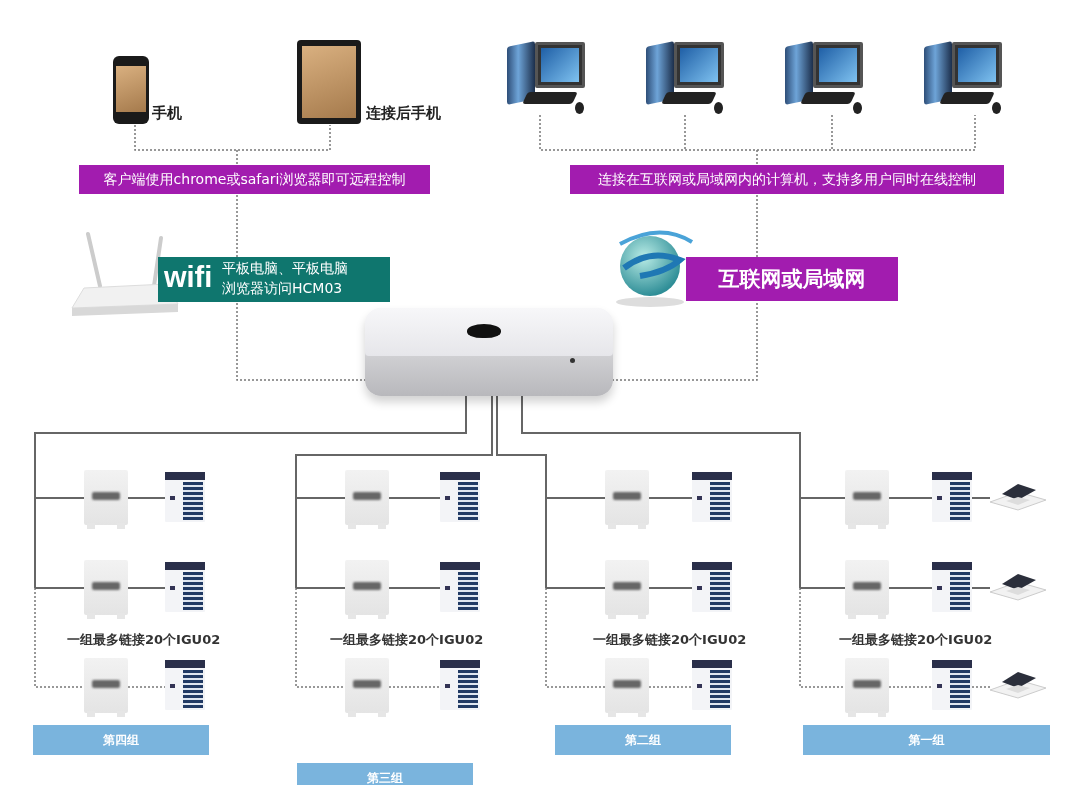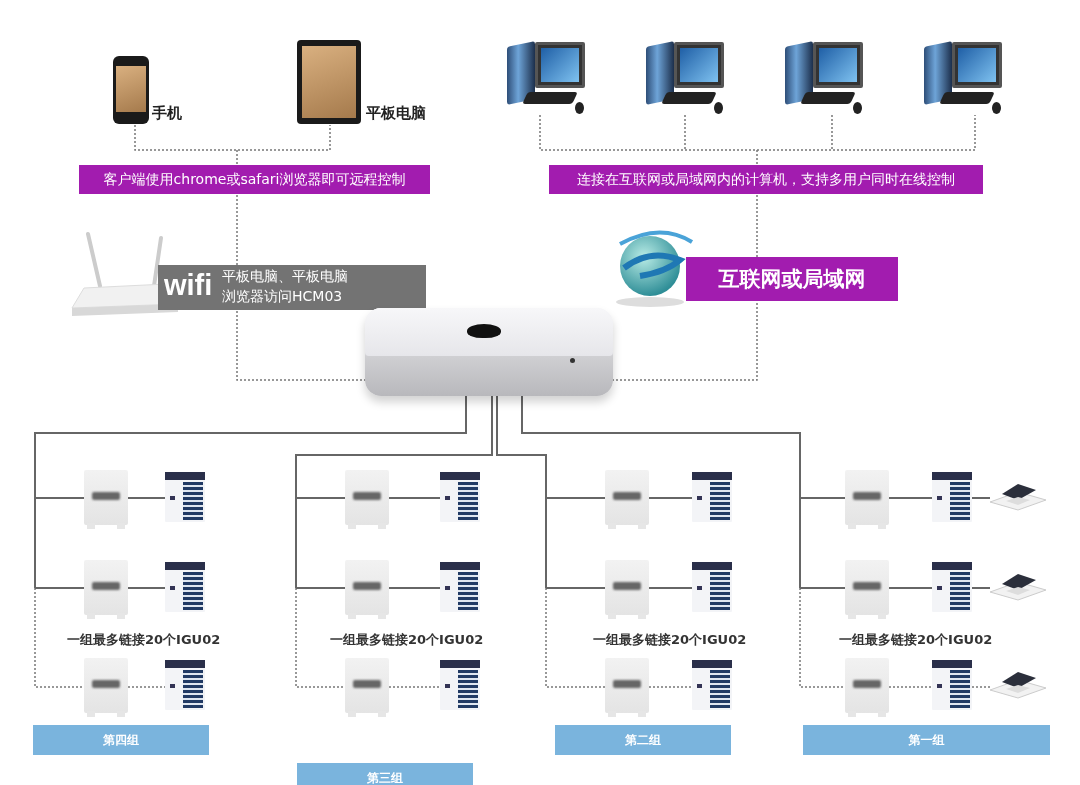--- a/index.html
+++ b/index.html
@@ -78,21 +78,21 @@
 </svg>
 
 <div class="phone" style="left:113px;top:56px;width:36px;height:68px;">
   <div class="scr" style="left:3px;top:10px;width:30px;height:46px;"></div>
 </div>
 <div class="label-dark" style="left:152px;top:104px;font-size:15px;">手机</div>
 
 <div class="phone" style="left:297px;top:40px;width:64px;height:84px;border-radius:4px;">
   <div class="scr" style="left:5px;top:6px;width:54px;height:72px;"></div>
 </div>
-<div class="label-dark" style="left:366px;top:104px;font-size:15px;">平板电脑</div>
+<div class="label-dark" style="left:366px;top:104px;font-size:15px;">连接后手机</div>
 
 <div class="bluebox" style="left:79px;top:165px;width:351px;height:29px;font-size:14px;">
   <span>客户端使用chrome或safari浏览器即可远程控制</span>
 </div>
 
 <div class="pc" style="left:503px;top:38px;">
     <div class="tower"></div>
     <div class="mon">
       <i></i>
     </div>
@@ -117,32 +117,32 @@
   </div>
 <div class="pc" style="left:920px;top:38px;">
     <div class="tower"></div>
     <div class="mon">
       <i></i>
     </div>
     <div class="kb"></div>
     <div class="mouse"></div>
   </div>
 
-<div class="bluebox" style="left:549px;top:165px;width:434px;height:29px;font-size:14px;">
+<div class="bluebox" style="left:570px;top:165px;width:434px;height:29px;font-size:14px;">
   <span>连接在互联网或局域网内的计算机，支持多用户同时在线控制</span>
 </div>
 
 <svg class="router" style="left:66px;top:228px;" width="115" height="90">
   <line x1="22" y1="6" x2="34" y2="58" stroke="#ccc" stroke-width="4" stroke-linecap="round"></line>
   <line x1="95" y1="10" x2="88" y2="58" stroke="#ccc" stroke-width="4" stroke-linecap="round"></line>
   <polygon points="6,80 18,60 100,56 112,76" fill="#f1f1f1" stroke="#ddd"></polygon>
   <polygon points="6,80 112,76 112,84 6,88" fill="#d8d8d8"></polygon>
 </svg>
 
-<div class="abs" style="left:158px;top:257px;width:268px;height:45px;background:#737373;margin-top:8px;">
+<div class="abs" style="left:158px;top:257px;width:232px;height:45px;background:#0f766e;">
   <span style="position:absolute;left:6px;top:4px;font-size:29px;font-weight:bold;color:#fff;font-family:'Liberation Sans',sans-serif;">wifi</span>
   <span style="position:absolute;left:64px;top:3px;font-size:14px;color:#fff;white-space:nowrap;">平板电脑、平板电脑</span>
   <span style="position:absolute;left:64px;top:23px;font-size:14px;color:#fff;white-space:nowrap;">浏览器访问HCM03</span>
 </div>
 
 <svg class="abs" style="left:610px;top:228px;" width="90" height="80">
   <defs>
     <radialGradient id="gl" cx="40%" cy="35%" r="65%">
       <stop offset="0" stop-color="#b9ece6"></stop>
         <stop offset="1" stop-color="#2f8e97"></stop>

